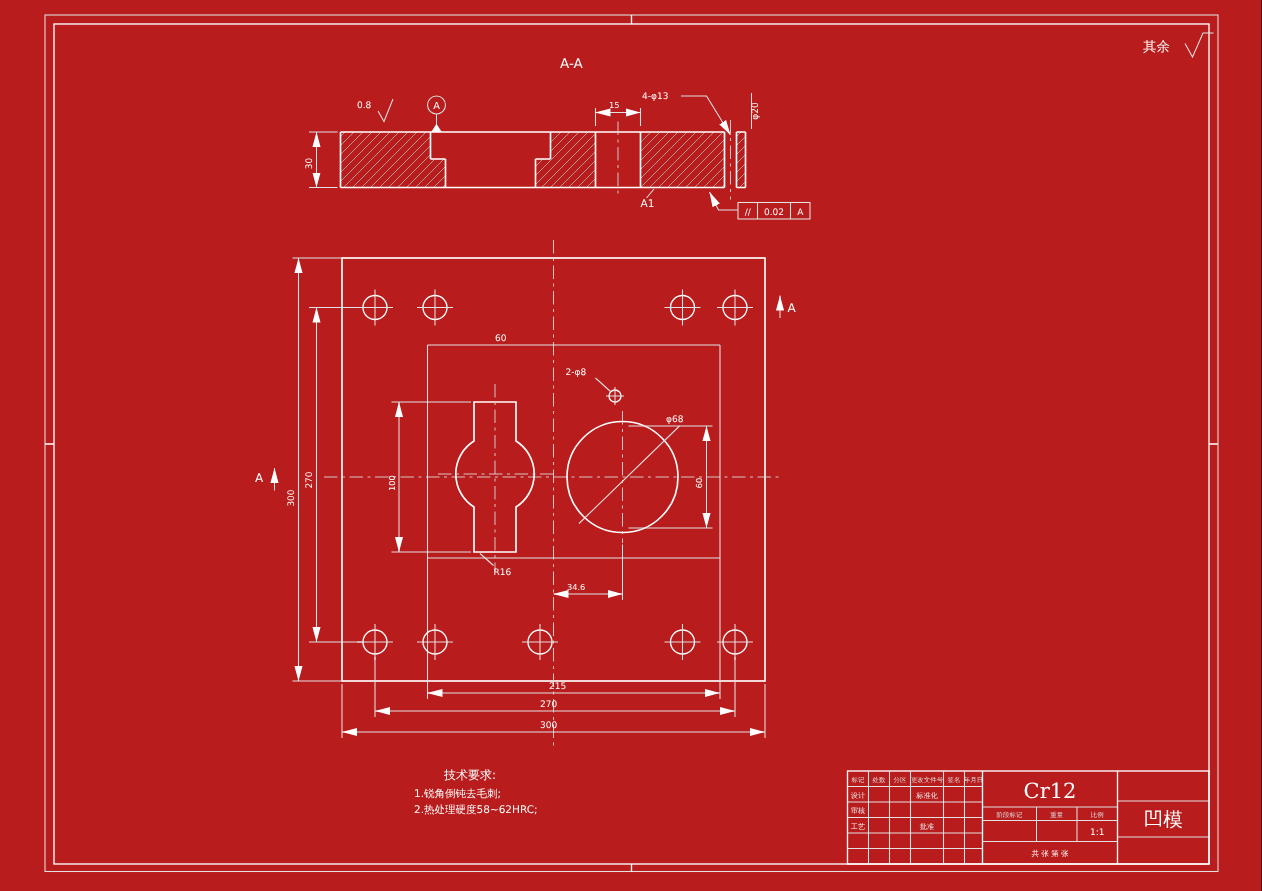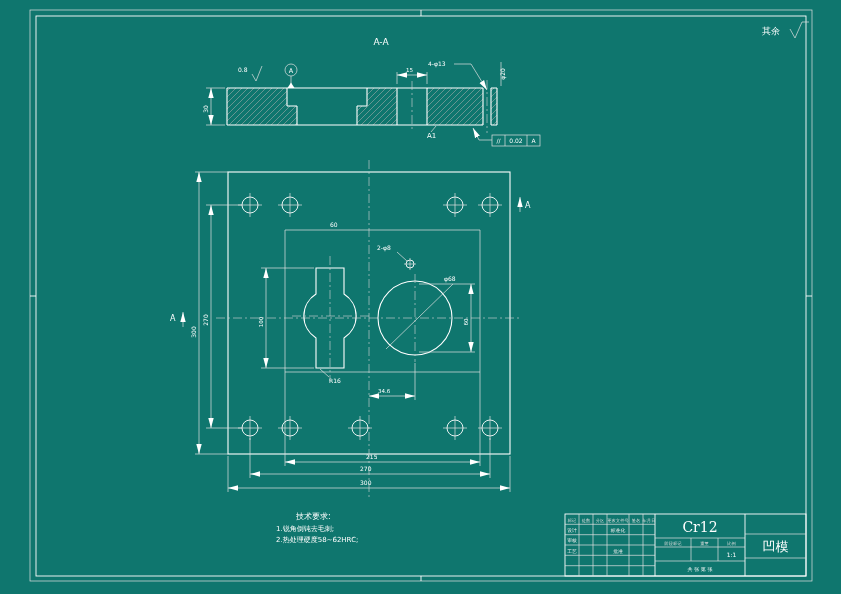--- a/index.html
+++ b/index.html
@@ -1,16 +1,16 @@
 <!DOCTYPE html>
 <html><head>
 <meta charset="utf-8">
 <style>
   html,body{margin:0;padding:0;background:#000;}
-  .stage{position:relative;width:841px;height:594px;background:#0f766e;overflow:hidden;
+  .stage{position:relative;width:841px;height:594px;background:#b91c1c;overflow:hidden;
          font-family:"DejaVu Sans",sans-serif;}
   svg text{fill:#fff;font-family:"DejaVu Sans",sans-serif;}
   .ol{stroke:#fff;stroke-width:1.1;fill:none;}
   .ol2{stroke:#fff;stroke-width:0.9;fill:none;}
   .tl{stroke:#e2e2e2;stroke-width:0.7;fill:none;}
   .cl{stroke:#d8d8d8;stroke-width:0.6;fill:none;stroke-dasharray:9 3 2 3;}
   .dim{font-size:6px;}
   .dims{font-size:5.5px;}
   .tiny{font-size:4.3px;fill:#ddd;}
   .small{font-size:4.8px;fill:#eee;}

